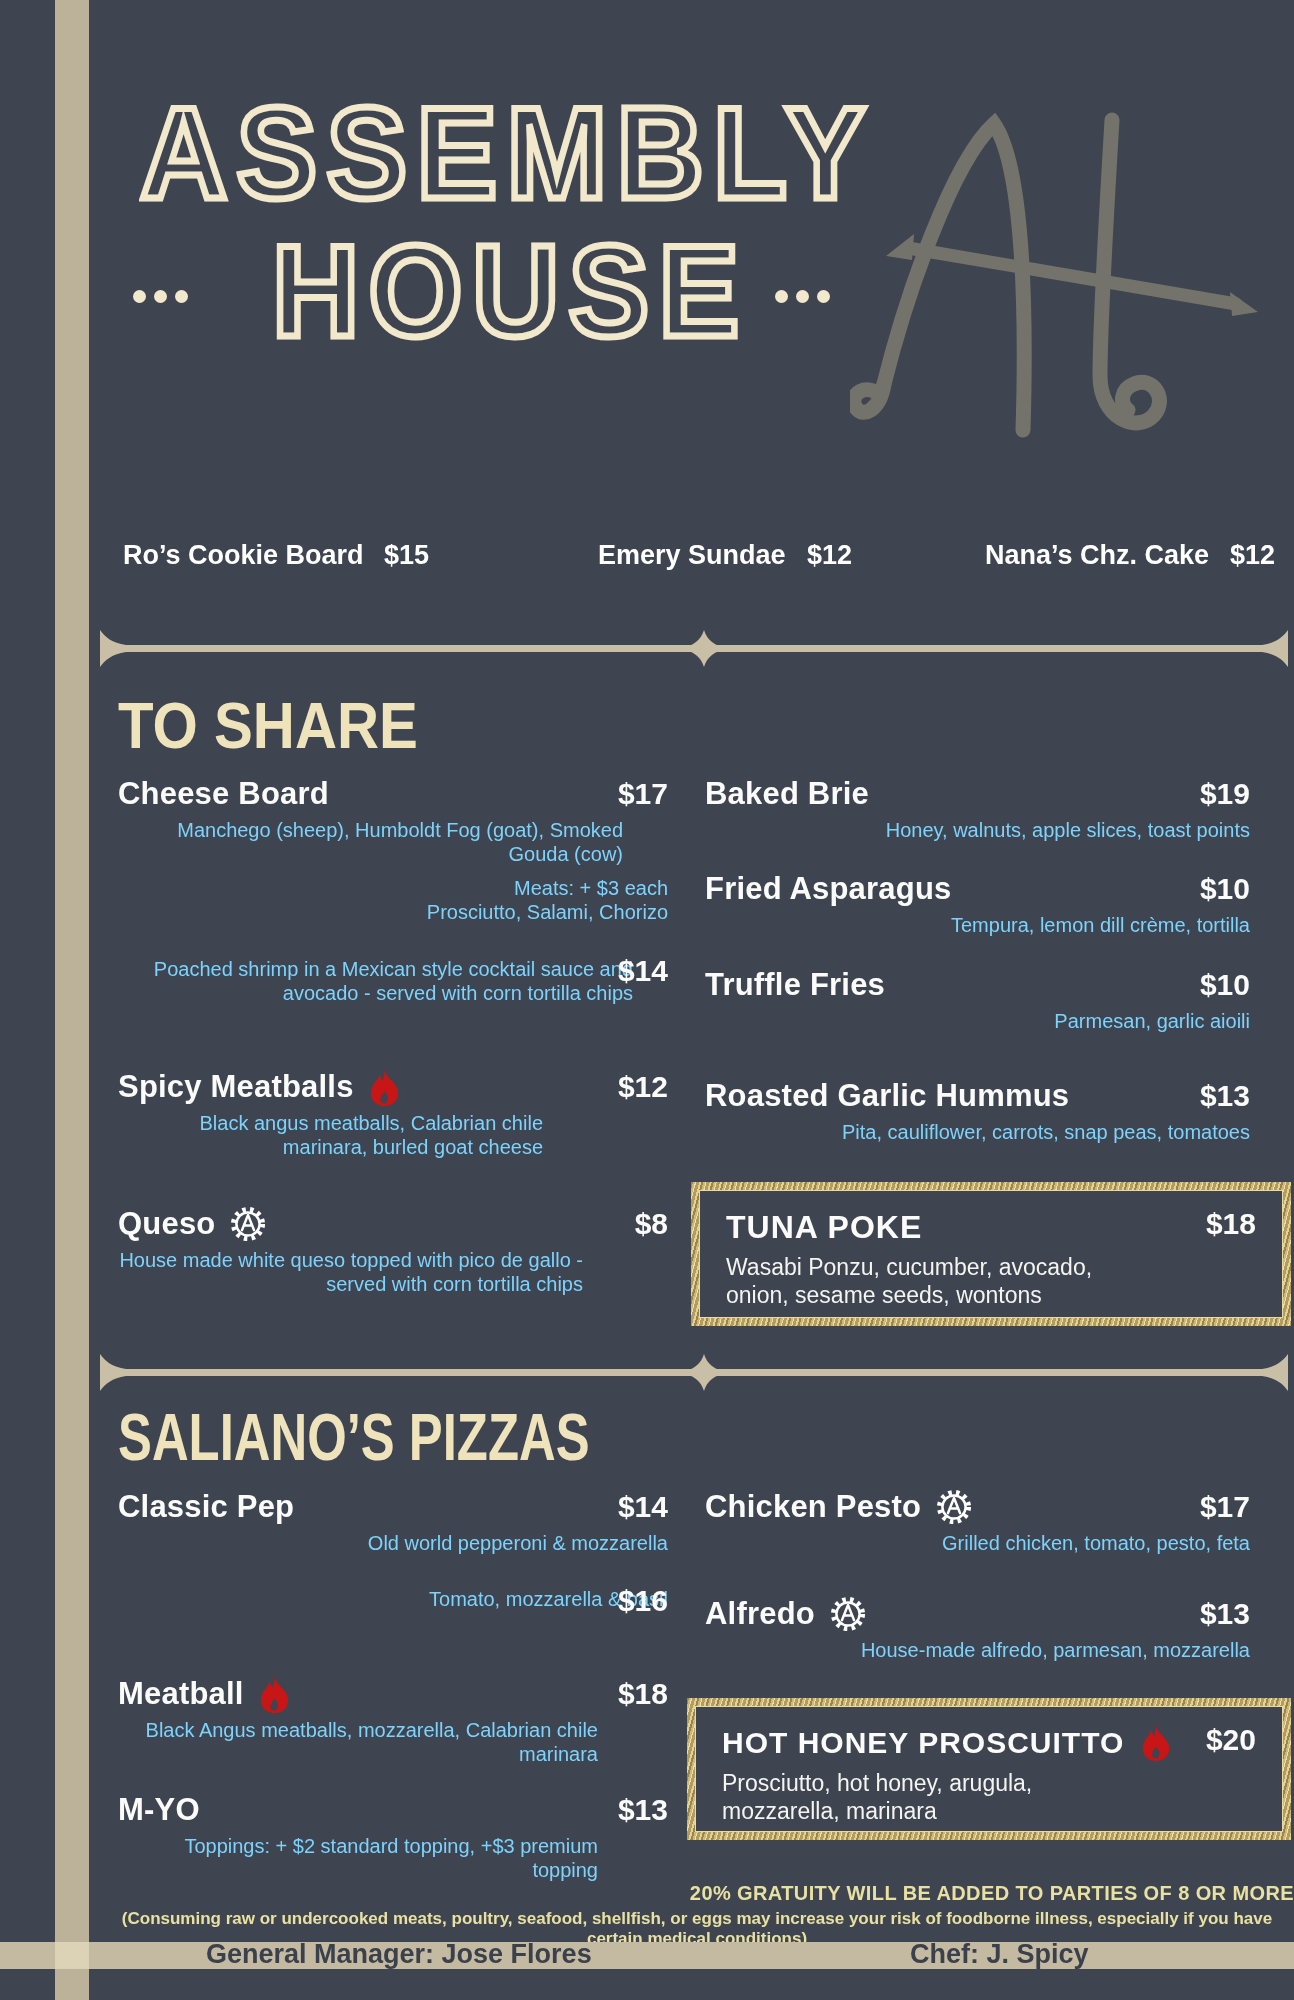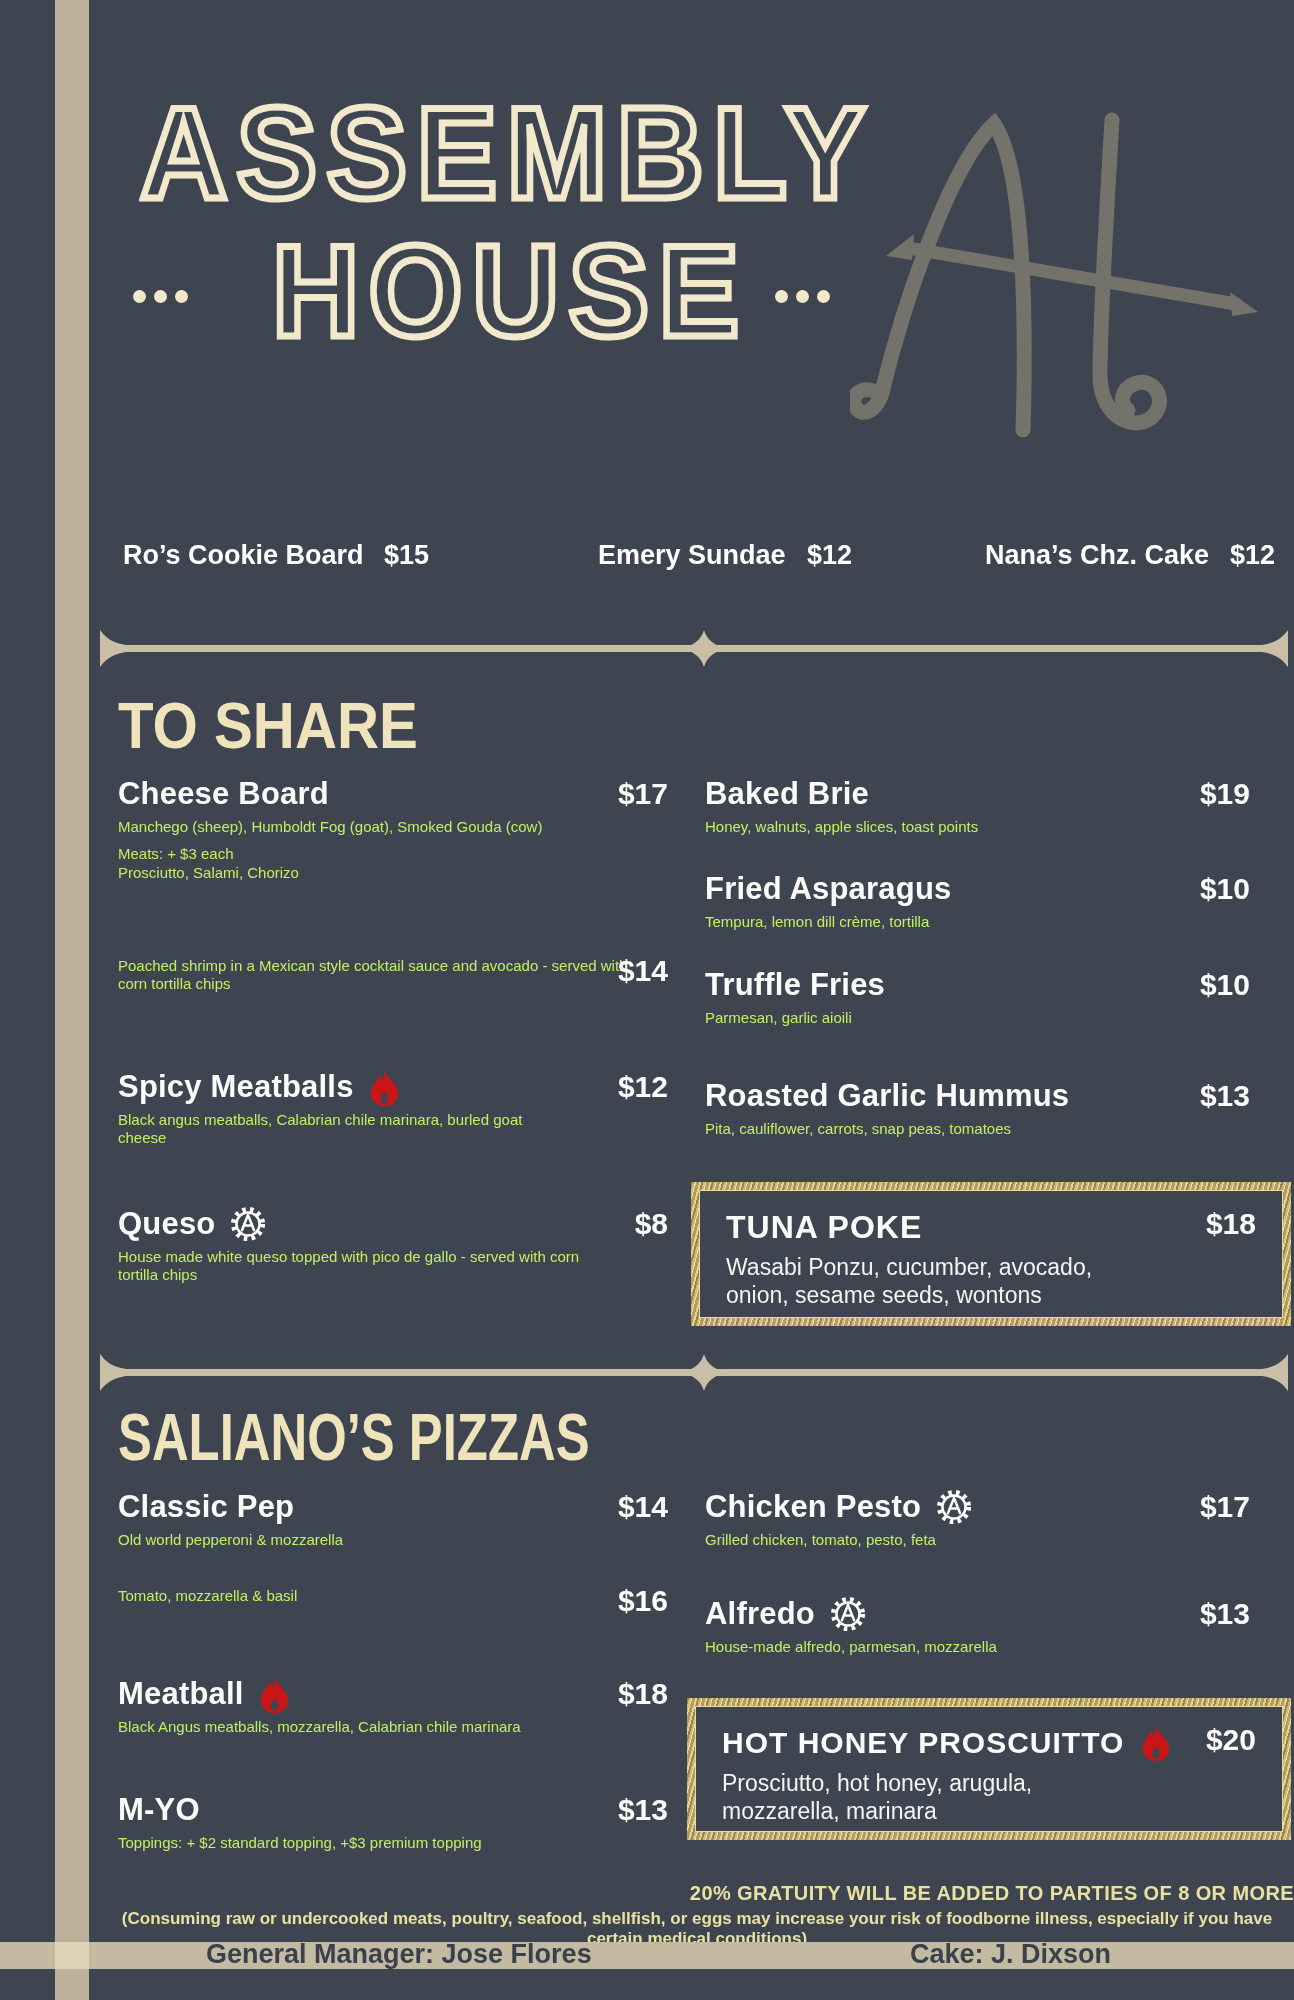--- a/index.html
+++ b/index.html
@@ -19,21 +19,21 @@
   .section-h{position:absolute;color:#efe3bc;font-weight:700;line-height:1;white-space:nowrap;
              transform-origin:left top;}
   #h-desserts{left:121px;top:450px;font-size:58px;}
   #h-share{left:118px;top:694px;font-size:64px;transform:scaleX(.91);}
   #h-pizzas{left:118px;top:1404px;font-size:66px;transform:scaleX(.77);}
   
   .item{position:absolute;color:#fbfbf9;}
   .item .row{display:flex;align-items:center;gap:14px;height:38px;}
   .item .name{font-size:31px;font-weight:700;white-space:nowrap;letter-spacing:.2px;}
   .item .price{position:absolute;right:0;top:2px;font-size:30px;font-weight:700;}
-  .item .desc{margin-top:5px;font-size:15px;line-height:1.22;color:#bef264;}
+  .item .desc{margin-top:5px;font-size:20px;line-height:1.22;color:#7dd3fc;text-align:right;}
   .item .desc2{margin-top:9px;white-space:pre-line;}
   .d-name,.d-price{position:absolute;top:540px;font-size:27px;font-weight:700;color:#ffffff;white-space:nowrap;}
   
   .divider{position:absolute;left:100px;width:1188px;height:37px;}
   
   .gold-box{position:absolute;box-sizing:border-box;padding:8px;
     background:repeating-linear-gradient(105deg,#9a8450 0 2px,#cdb878 2px 4px,#ecdfa8 4px 5px,#b49c5e 5px 8px,#e2d294 8px 10px);}
   .gold-inner{position:relative;background:#3e4450;width:100%;height:100%;box-sizing:border-box;
     padding:16px 26px;border:1px solid #ead9a2;color:#fbfbf9;}
   .gold-inner .row{display:flex;align-items:center;gap:16px;height:40px;}
@@ -264,15 +264,15 @@
       </div>
       <span class="price">$20</span>
       <div class="desc" style="width:344px;">Prosciutto, hot honey, arugula, mozzarella, marinara</div>
     </div>
   </div>
 
   <div class="gratuity">20% GRATUITY WILL BE ADDED TO PARTIES OF 8 OR MORE</div>
   <div class="disclaimer">(Consuming raw or undercooked meats, poultry, seafood, shellfish, or eggs may increase your risk of foodborne illness, especially if you have certain medical conditions)</div>
   <div class="bar"></div>
   <div id="gm" class="bar-text">General Manager: Jose Flores</div>
-  <div id="chef" class="bar-text">Cake: J. Dixson</div>
+  <div id="chef" class="bar-text">Chef: J. Spicy</div>
   <div class="stripe-hl"></div>
 </div>
 
 </body></html>

